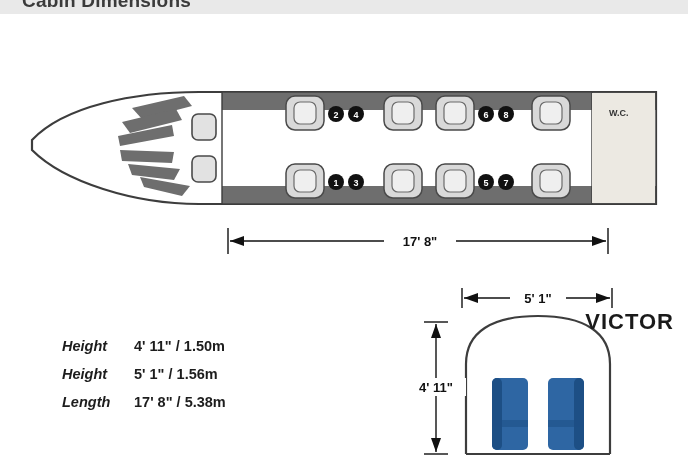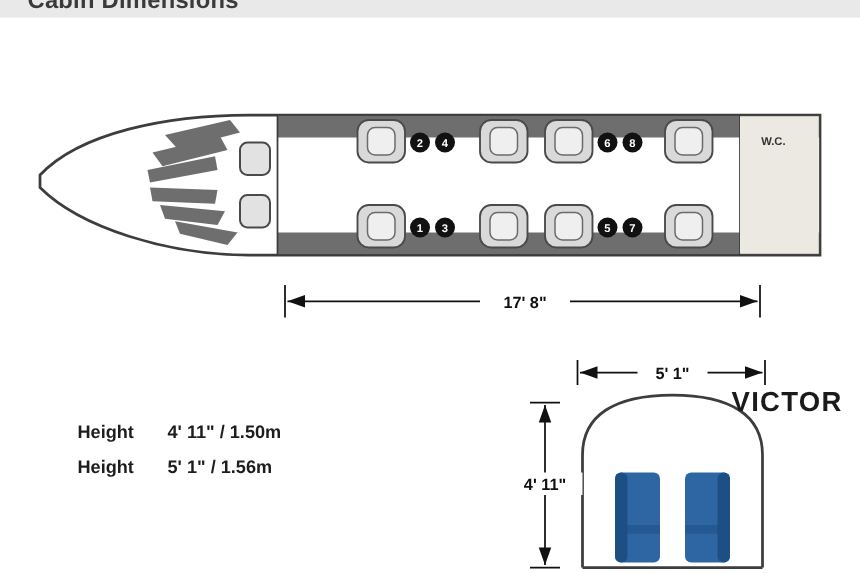--- a/index.html
+++ b/index.html
@@ -62,20 +62,21 @@
   }
   .spec-row {
     display: flex;
     align-items: baseline;
     margin-bottom: 12px;
   }
   .spec-label {
     font-weight: bold;
     width: 72px;
     white-space: nowrap;
+    font-style: italic;
   }
   .spec-value {
     font-weight: bold;
     white-space: nowrap;
   }
 
   
   .cross {
     position: absolute;
     left: 400px;
@@ -234,20 +235,24 @@
 
   <div class="spec-table">
     <div class="spec-row">
       <span class="spec-label">Height</span>
       <span class="spec-value">4' 11" / 1.50m</span>
     </div>
     <div class="spec-row">
       <span class="spec-label">Height</span>
       <span class="spec-value">5' 1" / 1.56m</span>
     </div>
+    <div class="spec-row">
+      <span class="spec-label">Length</span>
+      <span class="spec-value">17' 8" / 5.38m</span>
+    </div>
   </div>
 
   <div class="cross">
     <svg width="240" height="176" viewBox="0 0 240 176">
 
       <g>
         <line x1="62" y1="6" x2="62" y2="26" stroke="#111" stroke-width="1.4"></line>
         <line x1="212" y1="6" x2="212" y2="26" stroke="#111" stroke-width="1.4"></line>
         <line x1="64" y1="16" x2="210" y2="16" stroke="#111" stroke-width="1.4"></line>
         <polygon points="64,16 78,11 78,21" fill="#111"></polygon>

